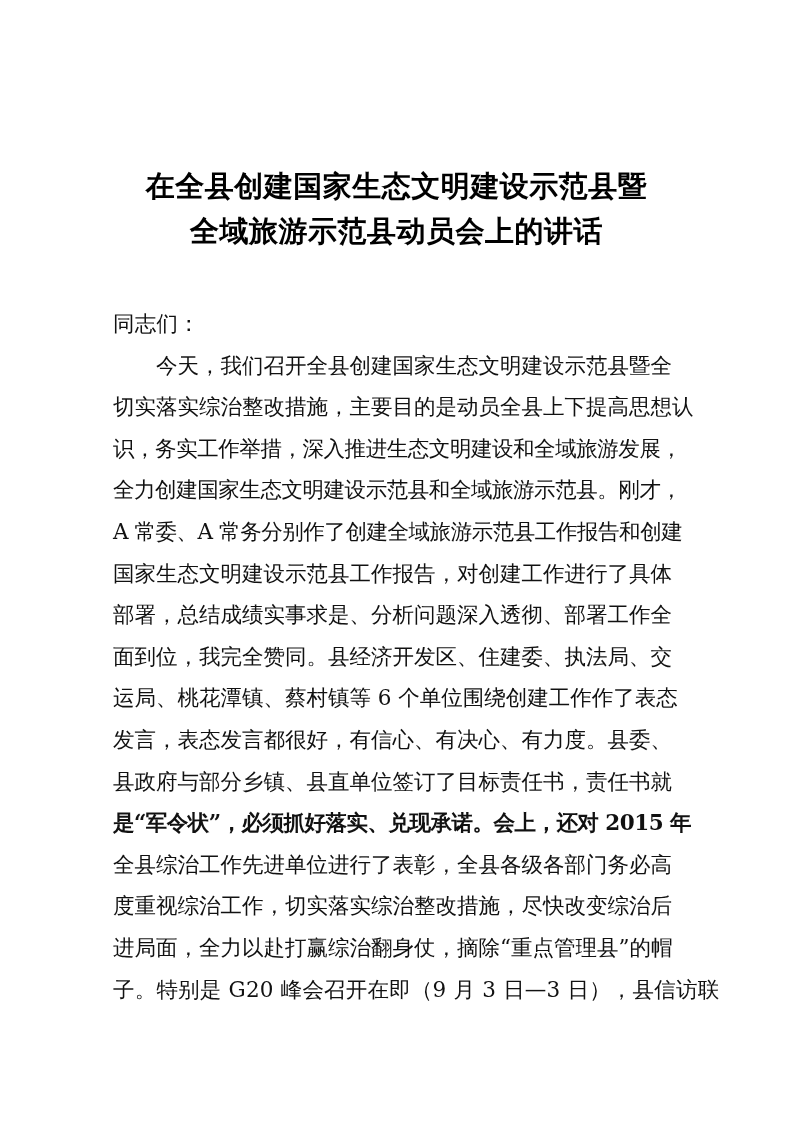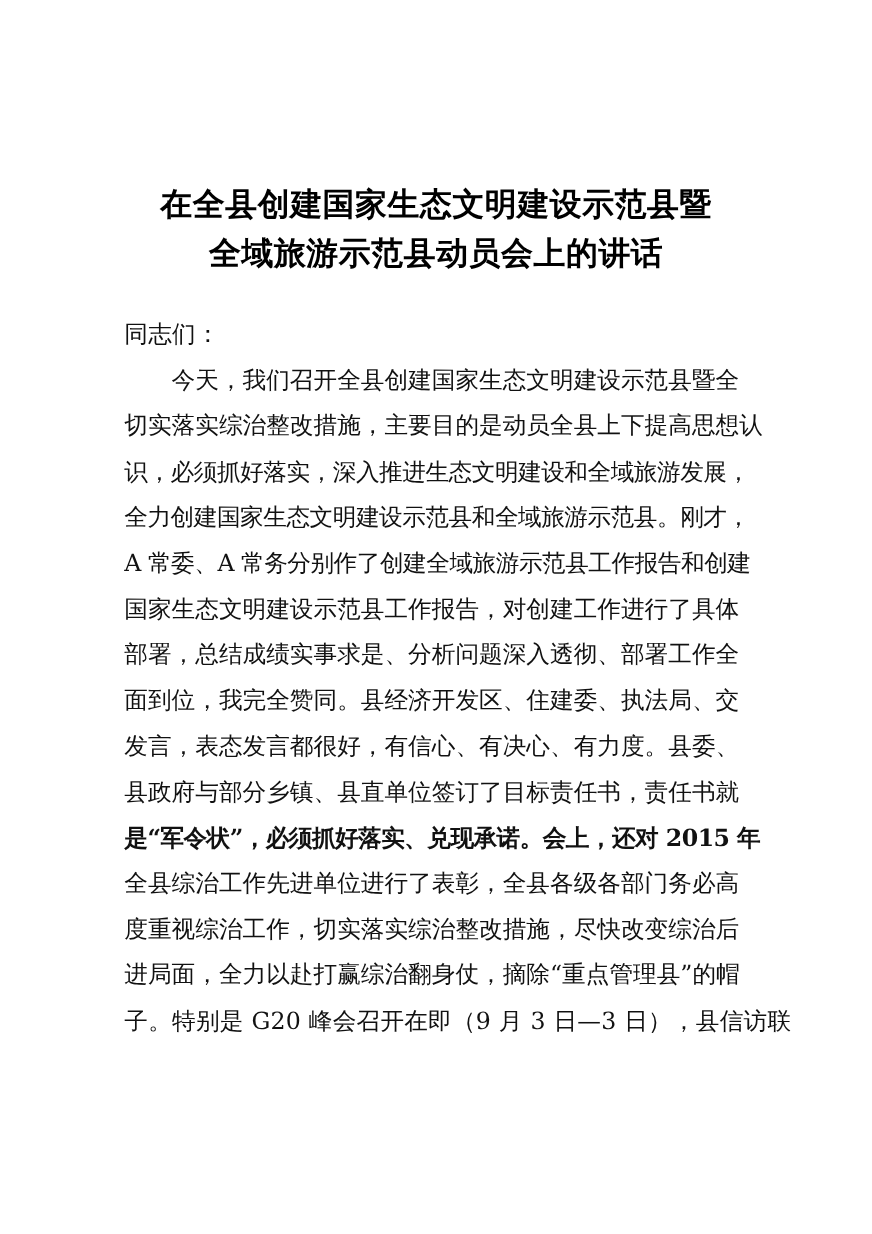--- a/index.html
+++ b/index.html
@@ -31,21 +31,21 @@
     letter-spacing: 0.5px;
   }
   .doc-title .tline {
     display: block;
     white-space: nowrap;
   }
 
   .body-block {
     position: absolute;
     left: 113px;
-    top: 272px;
+    top: 291px;
     width: 569px;
   }
 
   .salutation,
   .para {
     font-family: "DejaVu Serif", "Liberation Serif", serif;
     font-size: 21.5px;
     line-height: 41.6px;
     color: #111111;
     margin: 0;
@@ -82,26 +82,27 @@
     <span class="tline">全域旅游示范县动员会上的讲话</span>
   </div>
 
   <div class="body-block">
 
     <p class="salutation">同志们：</p>
 
     <div>
       <span class="line indent" style="letter-spacing: 0px;">今天，我们召开全县创建国家生态文明建设示范县暨全</span>
       <span class="line" style="letter-spacing: 0px;">切实落实综治整改措施，主要目的是动员全县上下提高思想认</span>
-      <span class="line" style="letter-spacing: -0.444px;">识，必须抓好落实，深入推进生态文明建设和全域旅游发展，</span>
+      <span class="line" style="letter-spacing: -0.444px;">识，务实工作举措，深入推进生态文明建设和全域旅游发展，</span>
       <span class="line" style="letter-spacing: -0.444px;">全力创建国家生态文明建设示范县和全域旅游示范县。刚才，</span>
       <span class="line" style="letter-spacing: -0.448px;">A 常委、A 常务分别作了创建全域旅游示范县工作报告和创建</span>
       <span class="line" style="letter-spacing: 0px;">国家生态文明建设示范县工作报告，对创建工作进行了具体</span>
       <span class="line" style="letter-spacing: 0px;">部署，总结成绩实事求是、分析问题深入透彻、部署工作全</span>
       <span class="line" style="letter-spacing: 0px;">面到位，我完全赞同。县经济开发区、住建委、执法局、交</span>
+      <span class="line" style="letter-spacing: 0px;">运局、桃花潭镇、蔡村镇等 6 个单位围绕创建工作作了表态</span>
       <span class="line" style="letter-spacing: 0px;">发言，表态发言都很好，有信心、有决心、有力度。县委、</span>
       <span class="line" style="letter-spacing: 0px;">县政府与部分乡镇、县直单位签订了目标责任书，责任书就</span>
       <span class="line" style="letter-spacing: -0.516px; font-weight: bold;">是“军令状”，必须抓好落实、兑现承诺。会上，还对 2015 年</span>
       <span class="line" style="letter-spacing: 0px;">全县综治工作先进单位进行了表彰，全县各级各部门务必高</span>
       <span class="line" style="letter-spacing: 0px;">度重视综治工作，切实落实综治整改措施，尽快改变综治后</span>
       <span class="line" style="letter-spacing: 0px;">进局面，全力以赴打赢综治翻身仗，摘除“重点管理县”的帽</span>
       <span class="line last">子。特别是 G20 峰会召开在即（9 月 3 日—3 日），县信访联</span>
     </div>
 
   </div>

